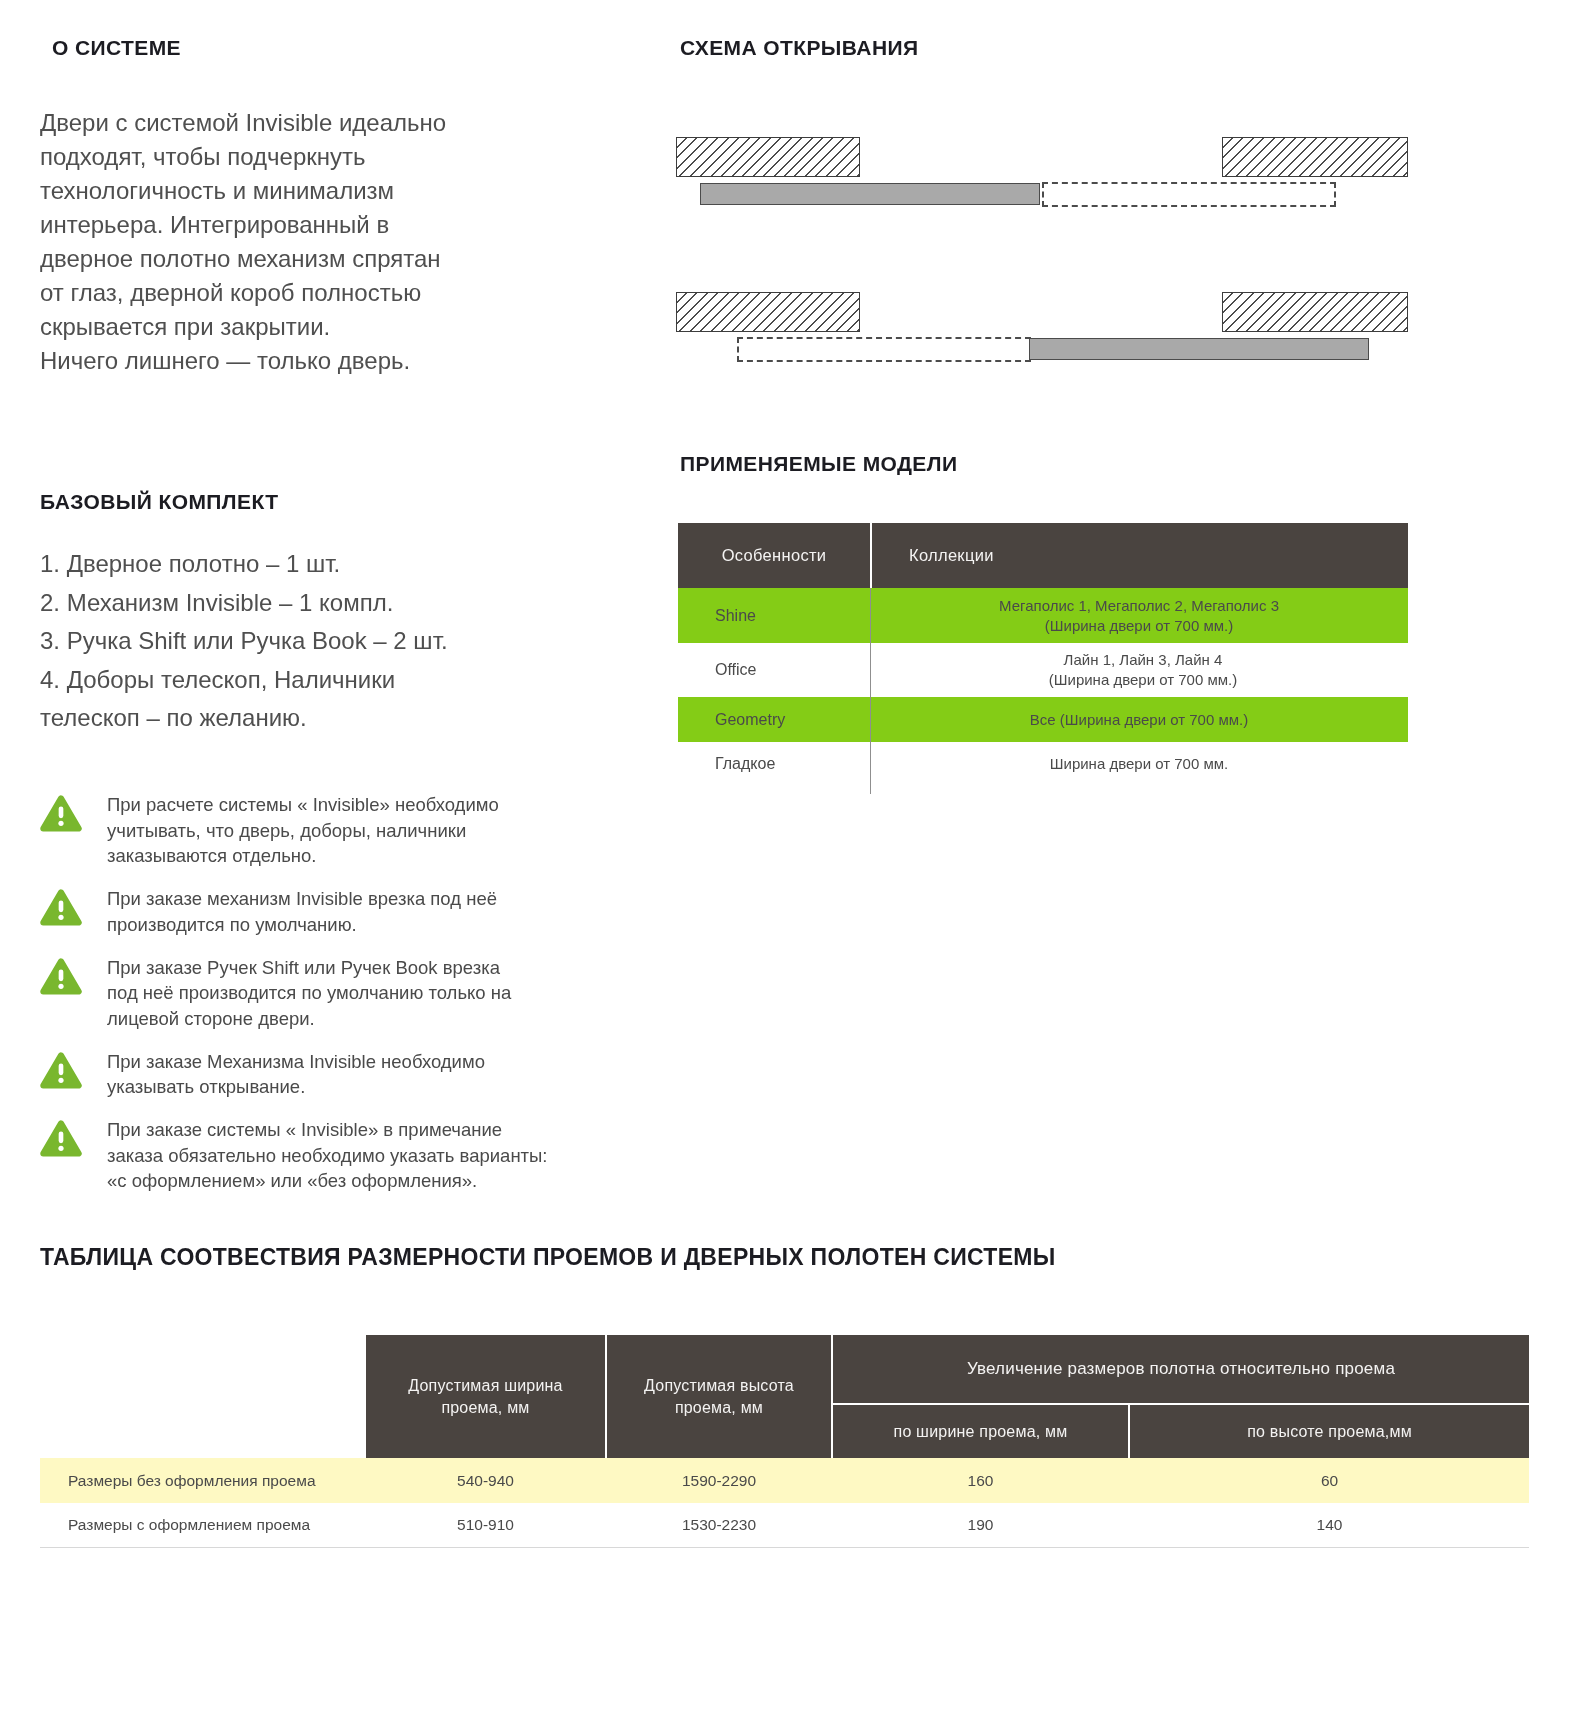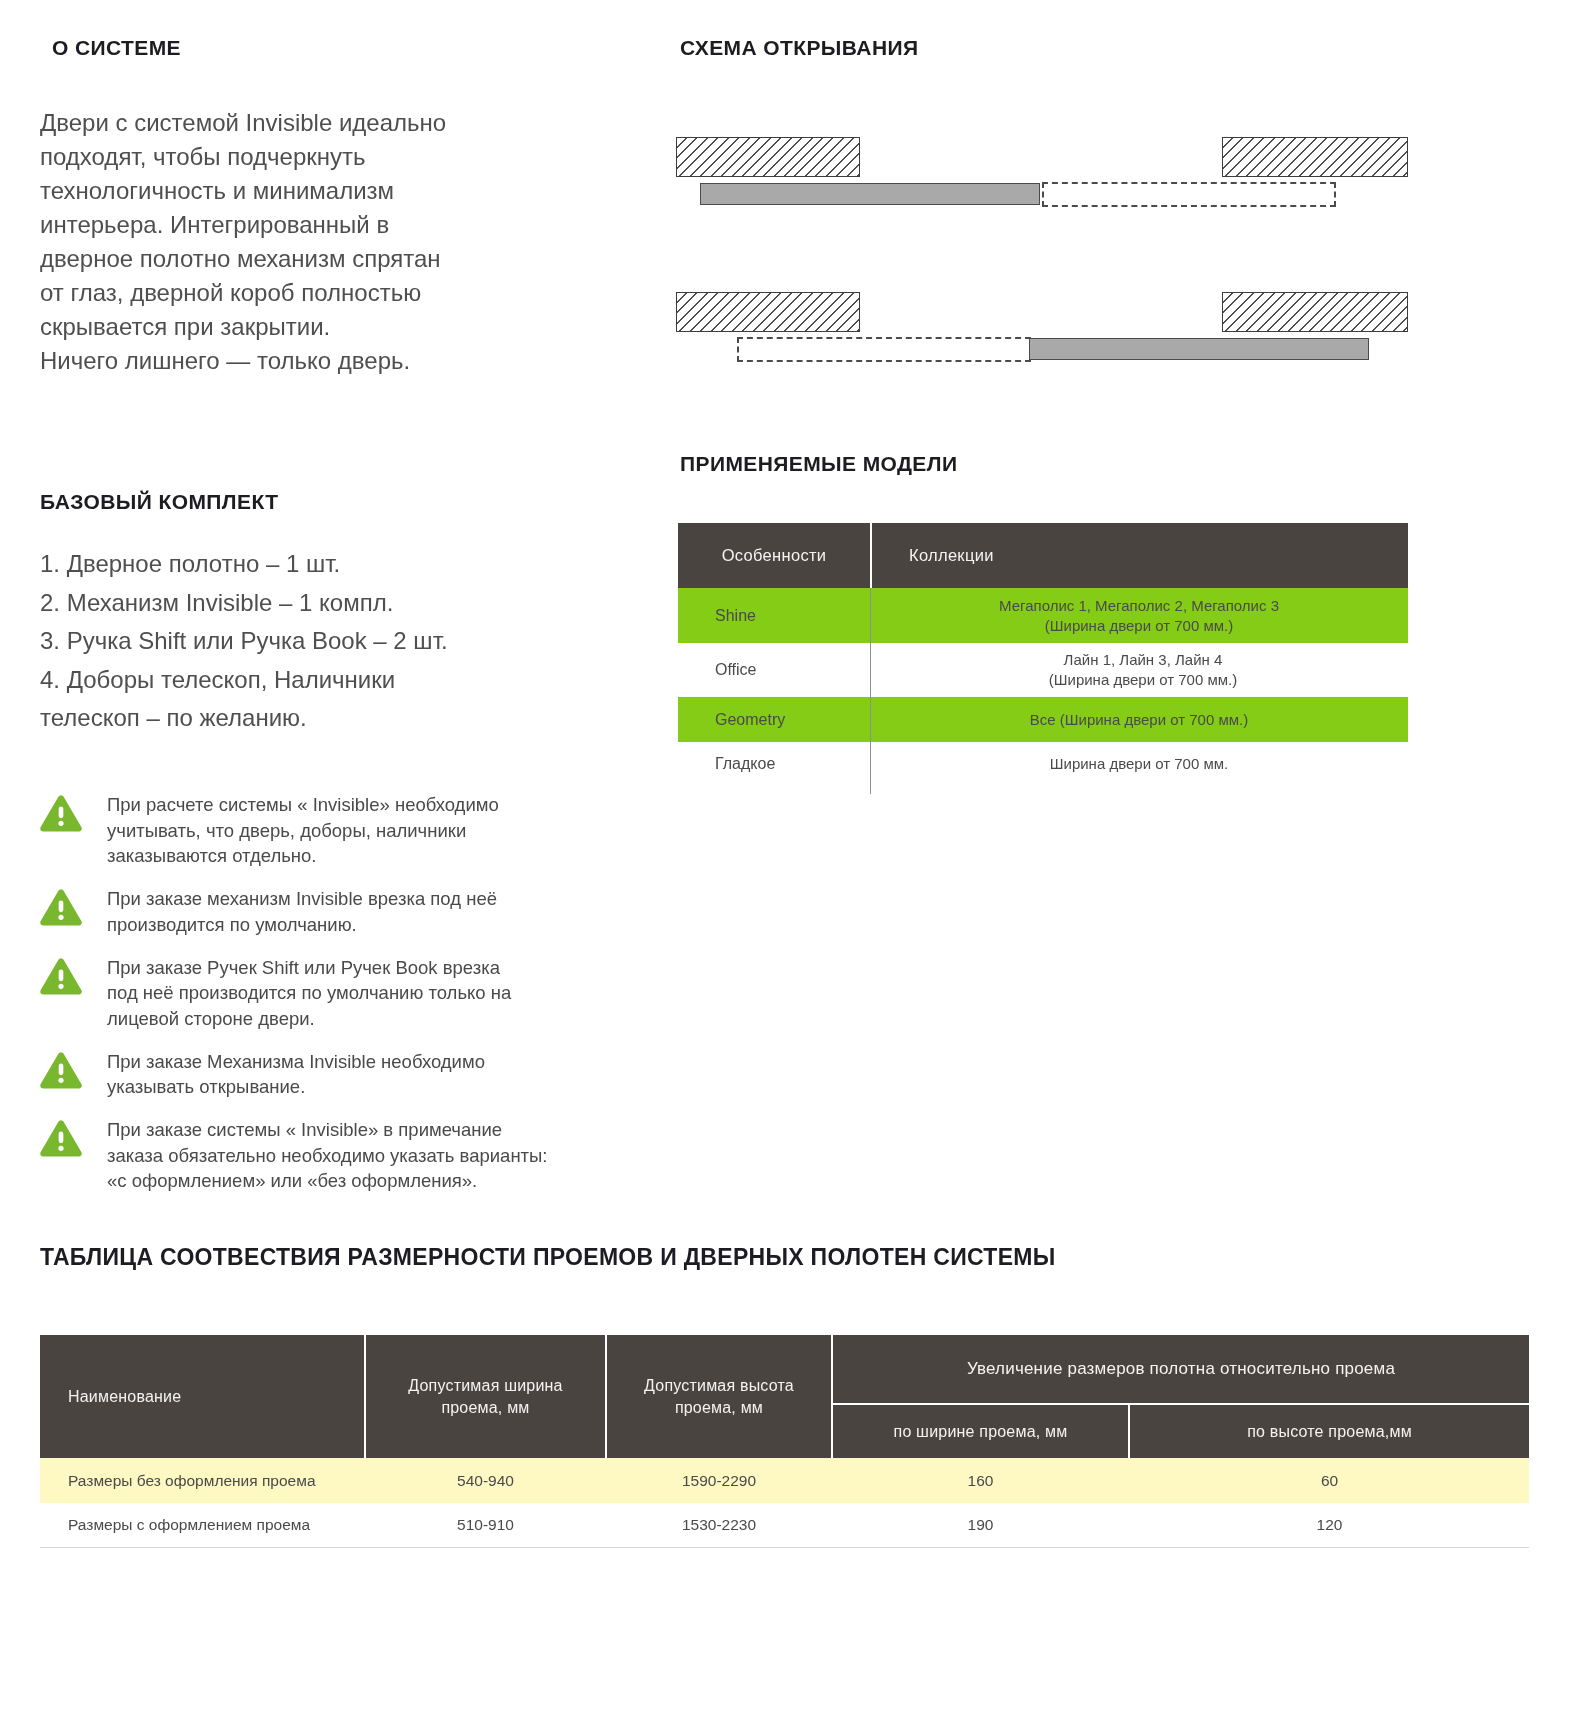--- a/index.html
+++ b/index.html
@@ -182,38 +182,37 @@
       <div class="warning-text">При заказе системы « Invisible» в примечание
 заказа обязательно необходимо указать варианты:
 «с оформлением» или «без оформления».</div>
     </div>
   </div>
 
   <div class="size-title">ТАБЛИЦА СООТВЕСТВИЯ РАЗМЕРНОСТИ ПРОЕМОВ И ДВЕРНЫХ ПОЛОТЕН СИСТЕМЫ</div>
 
   <div class="size-table">
     <div class="st-header">
-      <div class="st-hcell name">Наименование</div>
       <div class="st-hcell w">Допустимая ширина
 проема, мм</div>
       <div class="st-hcell h">Допустимая высота
 проема, мм</div>
       <div class="st-hcell inc">Увеличение размеров полотна относительно проема</div>
       <div class="st-hcell incw">по ширине проема, мм</div>
       <div class="st-hcell inch">по высоте проема,мм</div>
     </div>
     <div class="st-row gray">
       <div class="st-cell name">Размеры без оформления проема</div>
       <div class="st-cell">540-940</div>
       <div class="st-cell">1590-2290</div>
       <div class="st-cell">160</div>
       <div class="st-cell">60</div>
     </div>
     <div class="st-row white">
       <div class="st-cell name">Размеры с оформлением проема</div>
       <div class="st-cell">510-910</div>
       <div class="st-cell">1530-2230</div>
       <div class="st-cell">190</div>
-      <div class="st-cell">120</div>
+      <div class="st-cell">140</div>
     </div>
   </div>
 
 </div>
 
 </body></html>

